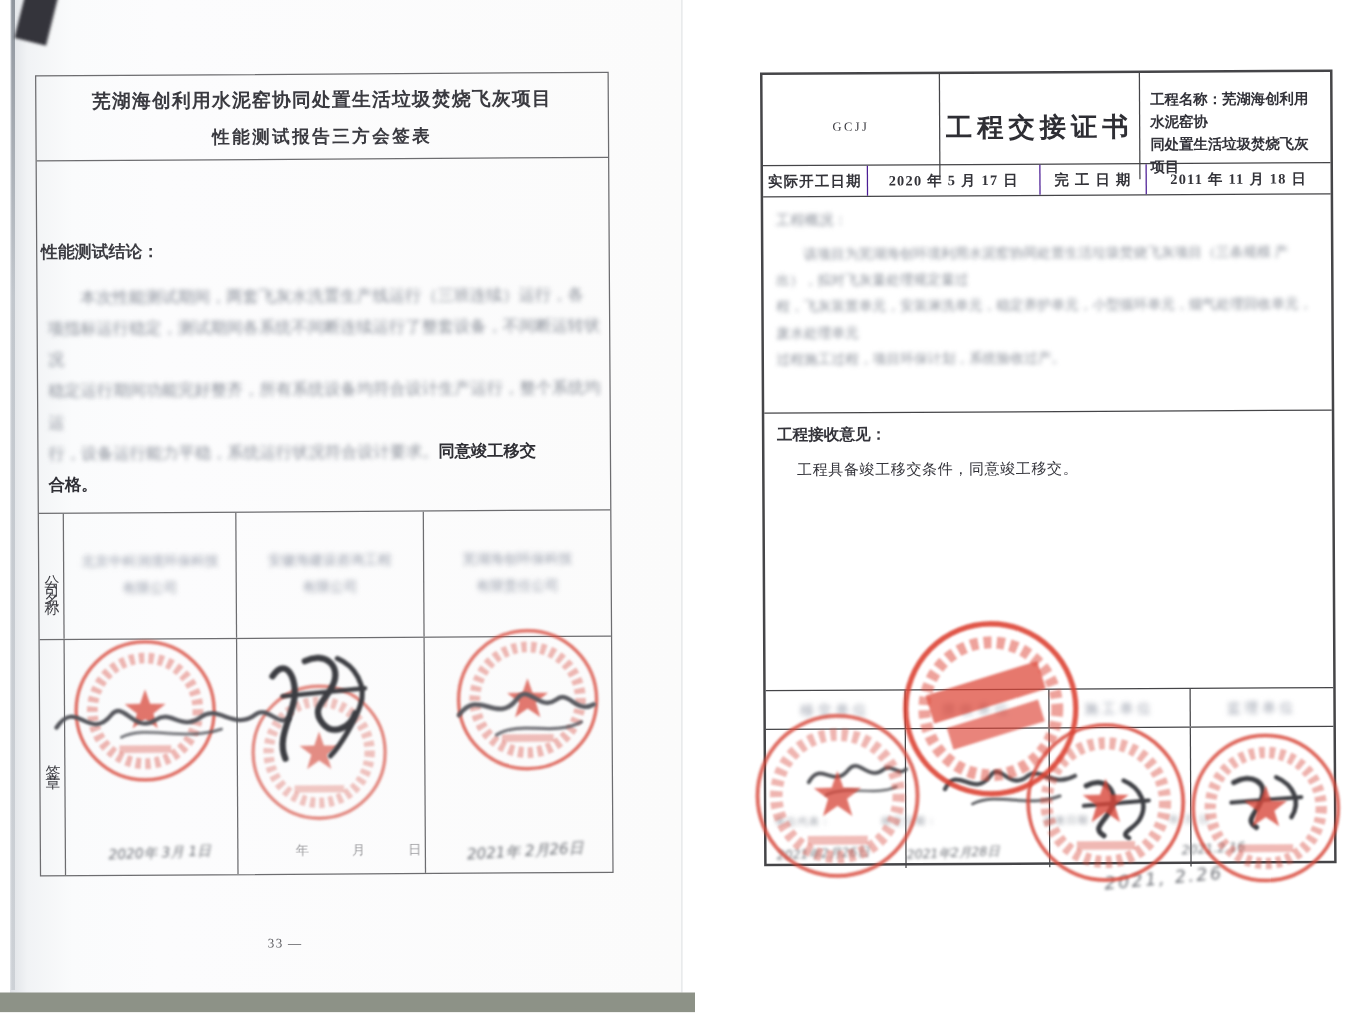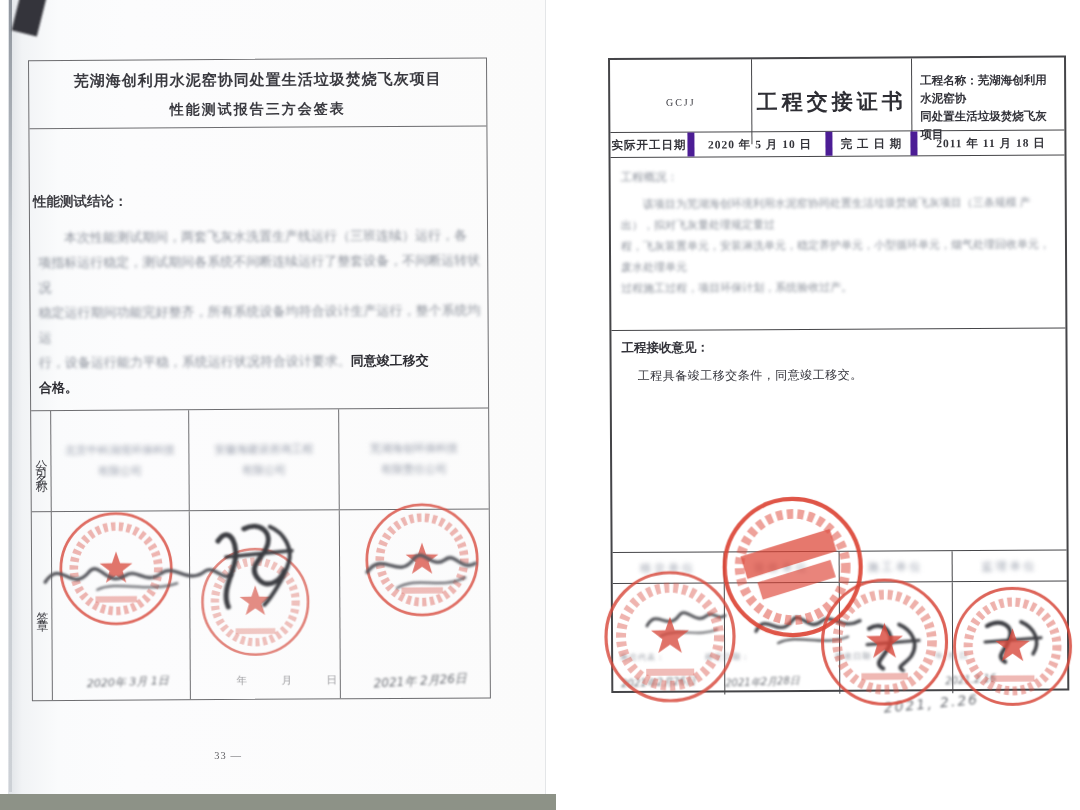--- a/index.html
+++ b/index.html
@@ -69,21 +69,21 @@
     transform:rotate(-0.3deg); transform-origin:608px 58px;}
   .rp-table{ position:absolute; left:608px; top:58px; width:458px; height:635px;
     border:2px solid #454548; background:#ffffff;}
   .rp-header{ height:72px; display:grid; grid-template-columns:142px 160px 1fr;}
   .rp-header .hcell{ border-right:1px solid #454548; display:flex; align-items:center; justify-content:center;}
   .rp-header .hcell.last{ border-right:none; display:block; padding:13px 7px 0 8px;}
   .rp-code{ font-size:10px; letter-spacing:2px; color:#3a3a40;}
   .rp-title{ font-size:21px; font-weight:bold; letter-spacing:4px; color:#2e2e34;}
   .rp-proj{ font-size:11.5px; font-weight:bold; line-height:18px; color:#33333a;}
   .rp-dates{ height:25px; display:grid; grid-template-columns:84px 138px 85px 1fr; border-top:1px solid #454548;}
-  .rp-dates div{ border-right:7px solid #4c1d95; display:flex; align-items:center; justify-content:center;
+  .rp-dates div{ border-right:1px solid #4c1d95; display:flex; align-items:center; justify-content:center;
     font-size:11.5px; font-weight:bold; color:#333339; letter-spacing:1px;}
   .rp-dates div.last{ border-right:none;}
   .rp-overview{ height:173px; border-top:1px solid #454548; padding:9px 10px 0 10px; font-size:11px; line-height:21px;}
   .rp-opinion{ height:222px; border-top:1px solid #454548; position:relative; padding:9px 10px 0 10px;}
   .rp-op-label{ font-size:12.5px; font-weight:bold; color:#33333a;}
   .rp-op-text{ font-size:12px; color:#33333a; margin:11px 0 0 16px; letter-spacing:.5px;}
   .rp-sighead{ height:31px; border-top:1px solid #454548; display:grid; grid-template-columns:112px 115px 113px 1fr;}
   .rp-sighead div{ border-right:1px solid #454548; display:flex; align-items:center; justify-content:center;
     font-size:11px; letter-spacing:3px;}
   .rp-sighead div.last{ border-right:none;}
@@ -224,21 +224,21 @@
           <span class="rp-title">工程交接证书</span>
         </div>
         <div class="hcell last rp-proj">
           <div>工程名称：芜湖海创利用水泥窑协</div>
           <div>同处置生活垃圾焚烧飞灰项目</div>
         </div>
       </div>
 
       <div class="rp-dates">
         <div>实际开工日期</div>
-        <div>2020 年 5 月 10 日</div>
+        <div>2020 年 5 月 17 日</div>
         <div>完 工 日 期</div>
         <div class="last">2011 年 11 月 18 日</div>
       </div>
 
       <div class="rp-overview">
         <div><span class="blurtx" style="font-size:11.5px;">工程概况：</span></div>
         <div style="margin-top:6px;"><span class="ind" style="display:inline-block;width:22px;"></span><span class="blurtx">该项目为芜湖海创环境利用水泥窑协同处置生活垃圾焚烧飞灰项目（三条规模 产出），拟对飞灰量处理规定量过</span></div>
         <div><span class="blurtx">程，飞灰装置单元，安装淋洗单元，稳定养护单元，小型循环单元，烟气处理回收单元，废水处理单元</span></div>
         <div><span class="blurtx">过程施工过程，项目环保计划，系统验收过产。</span></div>
       </div>

